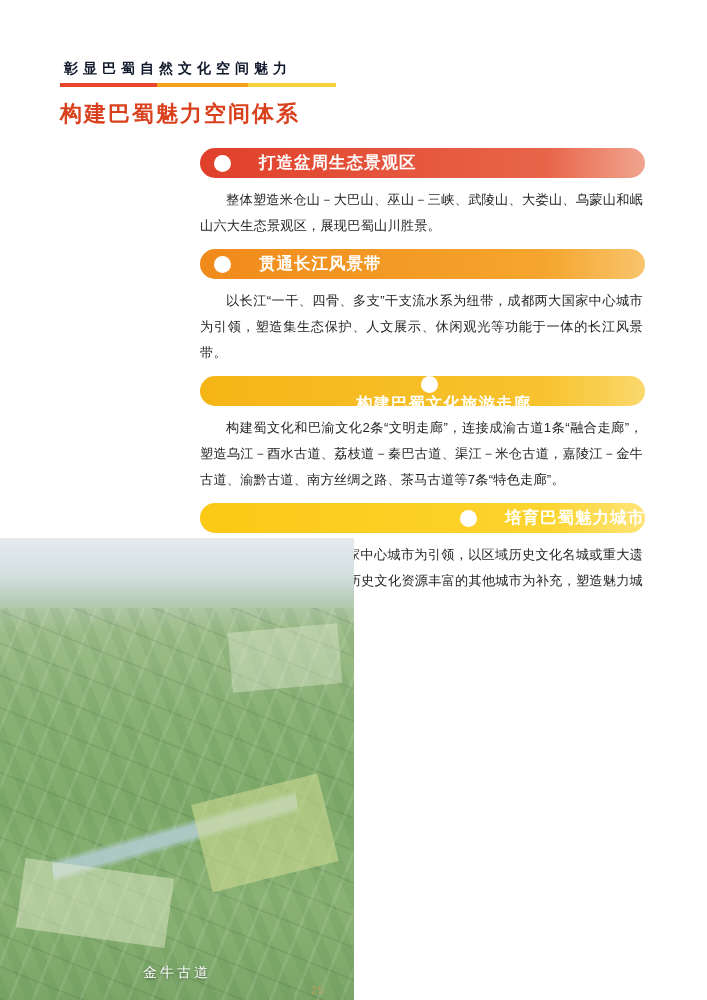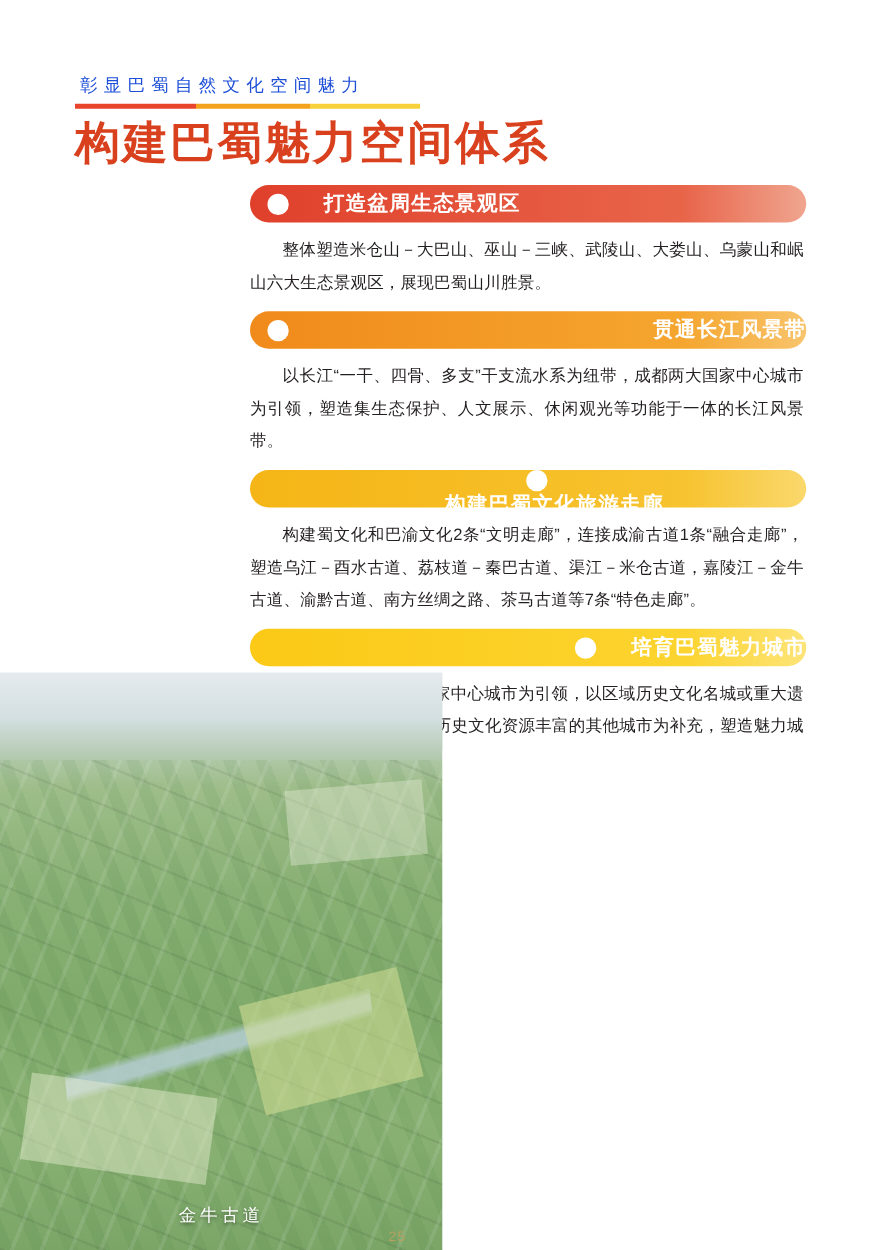--- a/index.html
+++ b/index.html
@@ -24,34 +24,34 @@
   
   .header {
     position: absolute;
     left: 60px;
     top: 58px;
     width: 600px;
   }
   .kicker {
     font-size: 14px;
     letter-spacing: 5px;
-    color: #1d4ed8;
-    font-weight: 400;
+    color: #0f172a;
+    font-weight: 700;
     line-height: 20px;
     padding-left: 4px;
   }
   .rule {
     margin-top: 5px;
     width: 276px;
     height: 4px;
     background: linear-gradient(to right, #e8452c 0%, #e8452c 35%, #f3a21b 35%, #f3a21b 68%, #f6d13a 68%, #f6d13a 100%);
   }
   .title {
     margin-top: 8px;
-    font-size: 36px;
+    font-size: 22px;
     font-weight: 700;
     color: #d9411e;
     letter-spacing: 2px;
     line-height: 38px;
   }
 
   
   .content {
     position: absolute;
     left: 200px;
@@ -78,21 +78,21 @@
   }
   .bar .bar-label {
     margin-left: 28px;
     color: #ffffff;
     font-size: 16.5px;
     font-weight: 700;
     letter-spacing: 1px;
     white-space: nowrap;
   }
   .bar.c-red   { background: linear-gradient(to right, #e0402b, #e8654a 78%, #f0a58f); }
-  .bar.c-orange{ background: linear-gradient(to right, #f08a1b, #f5a62f 78%, #f8c46c); justify-content: space-between; }
+  .bar.c-orange{ background: linear-gradient(to right, #f08a1b, #f5a62f 78%, #f8c46c); }
   .bar.c-gold  { background: linear-gradient(to right, #f5b516, #f7c32f 78%, #fad86c); flex-direction: column; }
   .bar.c-yellow{ background: linear-gradient(to right, #fbc916, #fcd42f 78%, #fde478); justify-content: flex-end; }
   .bar.c-gold .bar-label,
   .bar.c-yellow .bar-label { color: #ffffff; }
 
   .para {
     margin-top: 9px;
     font-size: 13.2px;
     line-height: 26px;
     color: #231f20;

